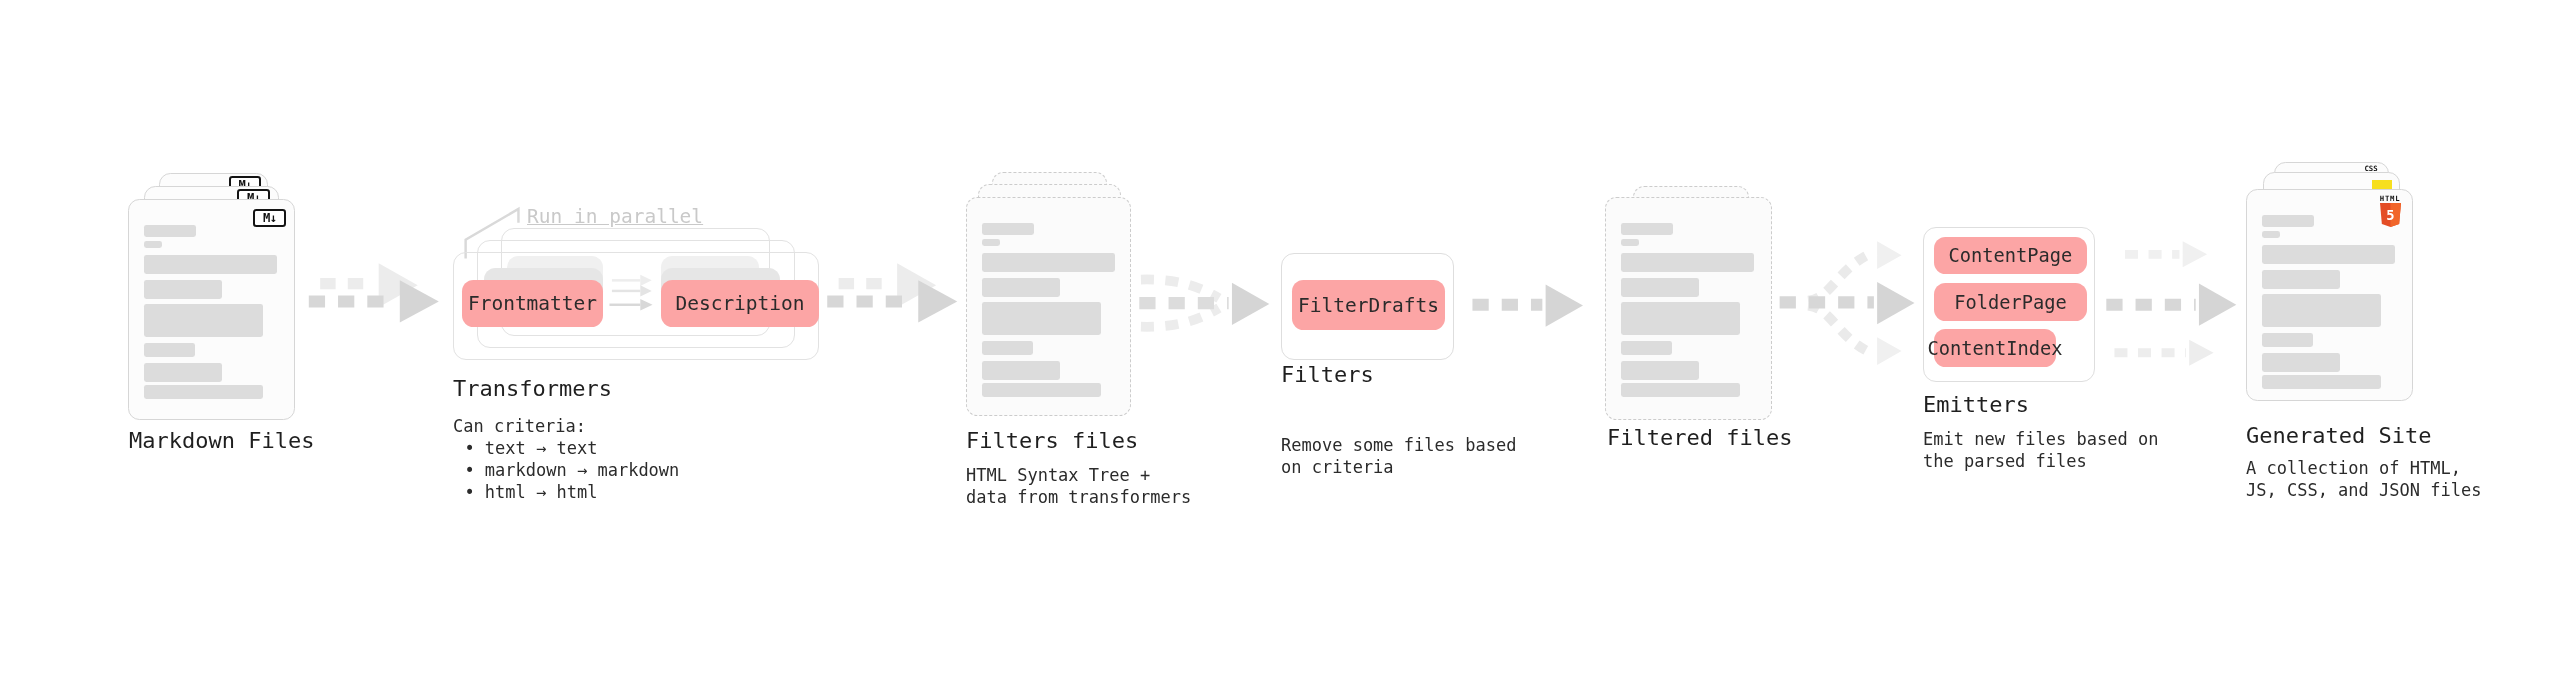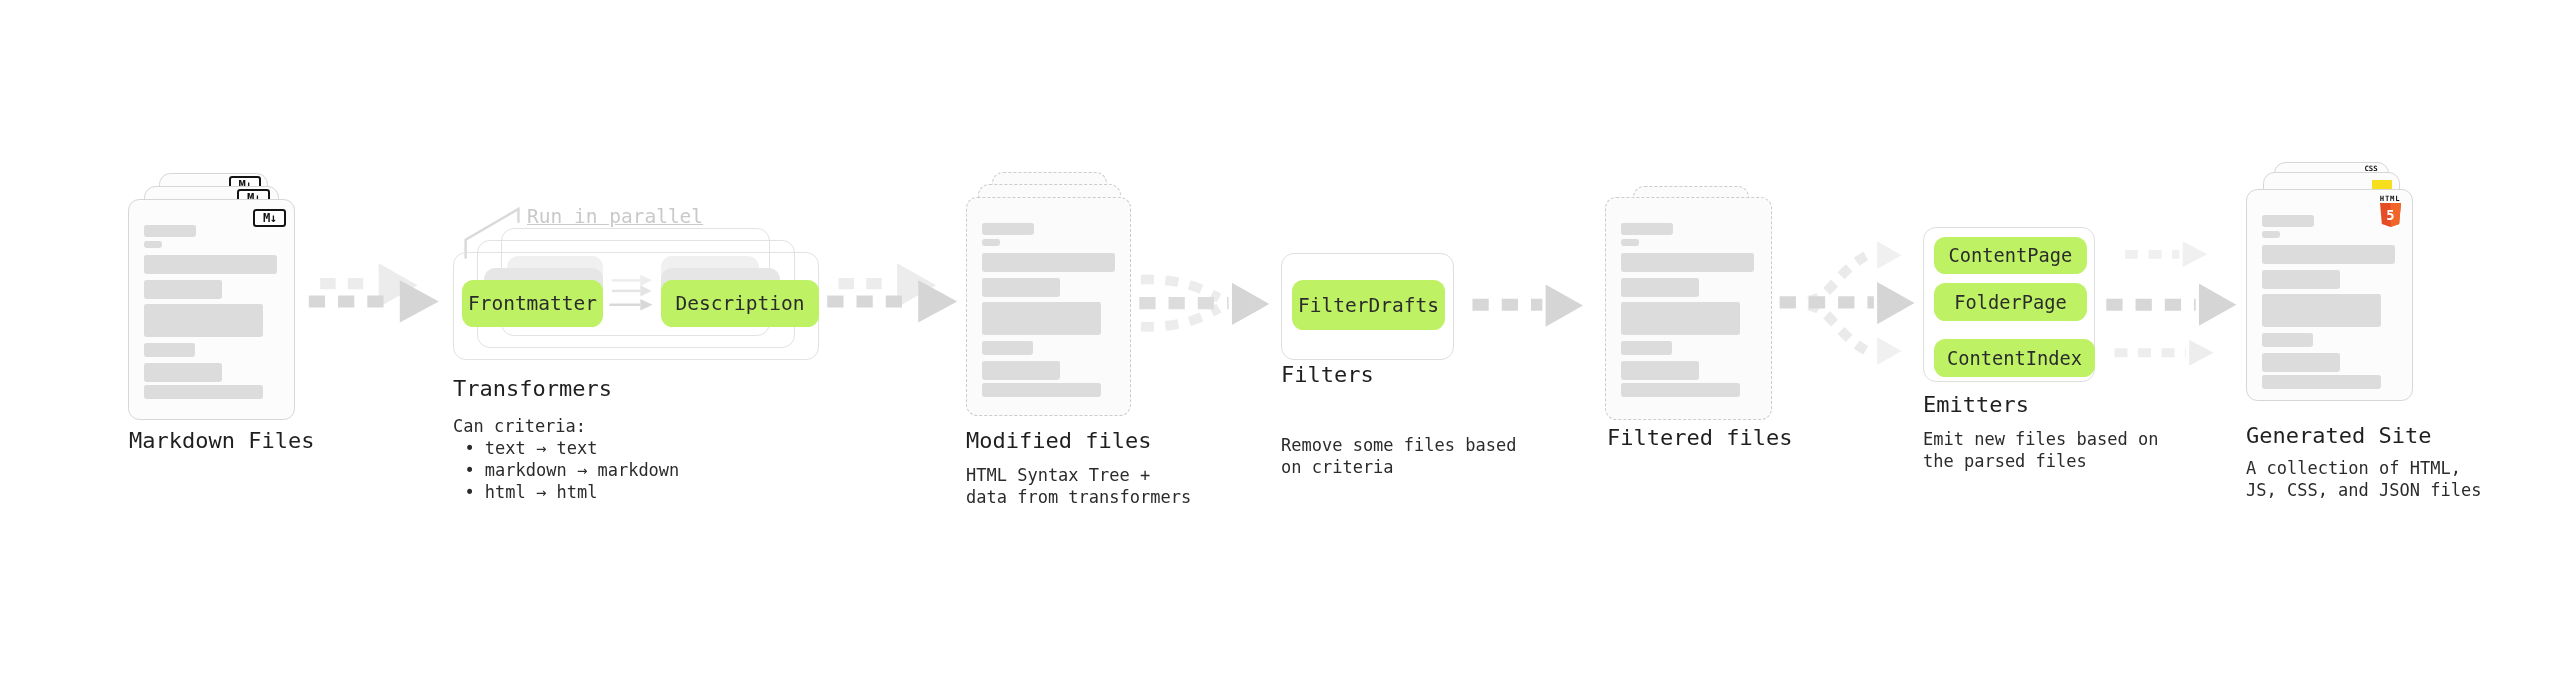--- a/index.html
+++ b/index.html
@@ -4,21 +4,21 @@
 <style>
   html,body{margin:0;padding:0;background:#ffffff;}
   body{width:2576px;height:681px;position:relative;font-family:"DejaVu Sans Mono","Liberation Mono",monospace;color:#1f1f1f;}
   .stage{position:absolute;left:0;top:0;width:2576px;height:681px;overflow:hidden;}
   .overlay{position:absolute;left:0;top:0;pointer-events:none;}
 
   .file-card{position:absolute;background:#fcfcfc;border:1.6px solid #d6d6d6;border-radius:11.4px;box-sizing:border-box;}
   .file-card.dashed{border:1.6px dashed #cccccc;background:#fbfbfb;}
   .bar{position:absolute;background:#dcdcdc;border-radius:2.4px;}
 
-  .chip{position:absolute;background:#bef264;border-radius:11.4px;display:flex;align-items:center;justify-content:center;font-size:19.5px;color:#2b2b2b;box-sizing:border-box;}
+  .chip{position:absolute;background:#fca5a5;border-radius:11.4px;display:flex;align-items:center;justify-content:center;font-size:19.5px;color:#2b2b2b;box-sizing:border-box;}
   .chip.ghost1{background:#e6e6e6;}
   .chip.ghost2{background:#f0f0f0;}
   .chip.small{font-size:18.7px;}
 
   .container-box{position:absolute;border:1.6px solid #e2e2e2;border-radius:13px;box-sizing:border-box;background:transparent;}
   .container-box.solidbg{background:#ffffff;border-color:#dedede;}
 
   .title{position:absolute;font-size:22px;color:#1f1f1f;white-space:nowrap;}
   .subtext{position:absolute;font-size:17px;line-height:22px;color:#2b2b2b;}
   .subtext .line{white-space:nowrap;}
@@ -148,21 +148,21 @@
     <div class="file-card dashed" style="left:966px;top:197px;width:165px;height:219px;">
         <div class="bar" style="left: 15.4px; top: 25px; width: 52px; height: 12.2px;"></div>
         <div class="bar" style="left: 15.4px; top: 41px; width: 18px; height: 6.5px;"></div>
         <div class="bar" style="left: 15.4px; top: 55px; width: 133px; height: 18.7px;"></div>
         <div class="bar" style="left: 15.4px; top: 80px; width: 78px; height: 18.7px;"></div>
         <div class="bar" style="left: 15.4px; top: 104px; width: 119px; height: 32.5px;"></div>
         <div class="bar" style="left: 15.4px; top: 143px; width: 51px; height: 14px;"></div>
         <div class="bar" style="left: 15.4px; top: 163px; width: 78px; height: 18.7px;"></div>
         <div class="bar" style="left: 15.4px; top: 185px; width: 119px; height: 14px;"></div>
       </div>
-    <div class="title" style="left:966px;top:428px;">Modified files</div>
+    <div class="title" style="left:966px;top:428px;">Filters files</div>
     <div class="subtext" style="left:966px;top:464px;">
       <div class="line">HTML Syntax Tree +</div>
       <div class="line">data from transformers</div>
     </div>
   </div>
 
   <div>
     <div class="container-box solidbg" style="left:1281px;top:253px;width:173px;height:107px;"></div>
     <div class="chip" style="left:1292px;top:280px;width:153px;height:50px;">FilterDrafts</div>
     <div class="title" style="left:1281px;top:362px;">Filters</div>
@@ -184,21 +184,21 @@
         <div class="bar" style="left: 15.4px; top: 163px; width: 78px; height: 18.7px;"></div>
         <div class="bar" style="left: 15.4px; top: 185px; width: 119px; height: 14px;"></div>
       </div>
     <div class="title" style="left:1607px;top:425px;">Filtered files</div>
   </div>
 
   <div>
     <div class="container-box solidbg" style="left:1923px;top:227px;width:172px;height:155px;"></div>
     <div class="chip small" style="left:1934px;top:237px;width:153px;height:37px;">ContentPage</div>
     <div class="chip small" style="left:1934px;top:283px;width:153px;height:38px;">FolderPage</div>
-    <div class="chip small" style="left:1934px;top:339px;width:161px;height:38px;">ContentIndex</div>
+    <div class="chip small" style="left:1934px;top:329px;width:122px;height:38px;">ContentIndex</div>
     <div class="title" style="left:1923px;top:392px;">Emitters</div>
     <div class="subtext" style="left:1923px;top:428px;">
       <div class="line">Emit new files based on</div>
       <div class="line">the parsed files</div>
     </div>
   </div>
 
   <div>
     <div class="file-card" style="left:2274px;top:162px;width:115px;height:221px;">
       <div class="css-icon">

